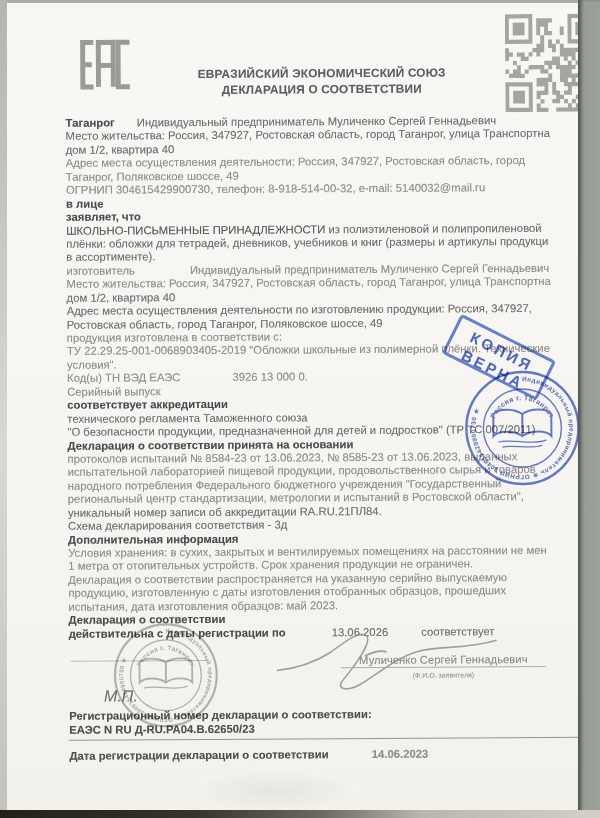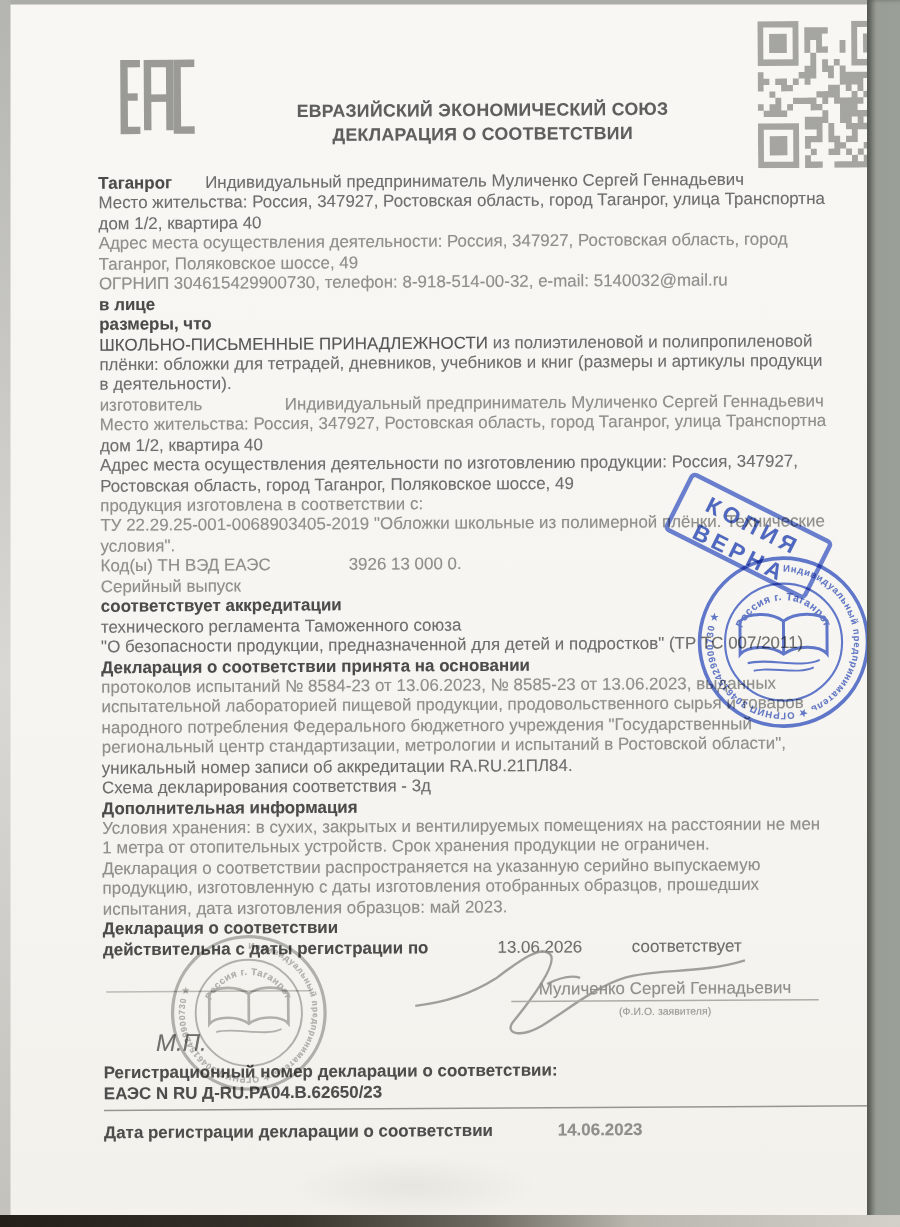--- a/index.html
+++ b/index.html
@@ -91,24 +91,24 @@
     </div>
 
     <div class="body">
         <div class="line"><span class="b" style="margin-right: 22px;">Таганрог</span><span>Индивидуальный предприниматель Муличенко Сергей Геннадьевич</span></div>
         <div class="line"><span>Место жительства: Россия, 347927, Ростовская область, город Таганрог, улица Транспортна</span></div>
         <div class="line"><span>дом 1/2, квартира 40</span></div>
         <div class="line"><span class="f">Адрес места осуществления деятельности: Россия, 347927, Ростовская область, город</span></div>
         <div class="line"><span class="f">Таганрог, Поляковское шоссе, 49</span></div>
         <div class="line"><span class="f">ОГРНИП 304615429900730, телефон: 8-918-514-00-32, e-mail: 5140032@mail.ru</span></div>
         <div class="line"><span class="b">в лице</span></div>
-        <div class="line"><span class="b">размеры, что</span></div>
+        <div class="line"><span class="b">заявляет, что</span></div>
         <div class="line"><span class="caps">ШКОЛЬНО-ПИСЬМЕННЫЕ ПРИНАДЛЕЖНОСТИ</span><span> из полиэтиленовой и полипропиленовой</span></div>
         <div class="line"><span>плёнки: обложки для тетрадей, дневников, учебников и книг (размеры и артикулы продукци</span></div>
-        <div class="line"><span>в деятельности).</span></div>
+        <div class="line"><span>в ассортименте).</span></div>
         <div class="line"><span class="f" style="margin-right: 55px; margin-top: 20px;">изготовитель</span><span class="f">Индивидуальный предприниматель Муличенко Сергей Геннадьевич</span></div>
         <div class="line"><span class="f">Место жительства: Россия, 347927, Ростовская область, город Таганрог, улица Транспортна</span></div>
         <div class="line"><span>дом 1/2, квартира 40</span></div>
         <div class="line"><span>Адрес места осуществления деятельности по изготовлению продукции: Россия, 347927,</span></div>
         <div class="line"><span>Ростовская область, город Таганрог, Поляковское шоссе, 49</span></div>
         <div class="line"><span class="f">продукция изготовлена в соответствии с:</span></div>
         <div class="line"><span class="f">ТУ 22.29.25-001-0068903405-2019 "Обложки школьные из полимерной плёнки. Технические</span></div>
         <div class="line"><span class="f">условия".</span></div>
         <div class="line"><span class="f" style="margin-right: 52px;">Код(ы) ТН ВЭД ЕАЭС</span><span class="f">3926 13 000 0.</span></div>
         <div class="line"><span class="f">Серийный выпуск</span></div>

